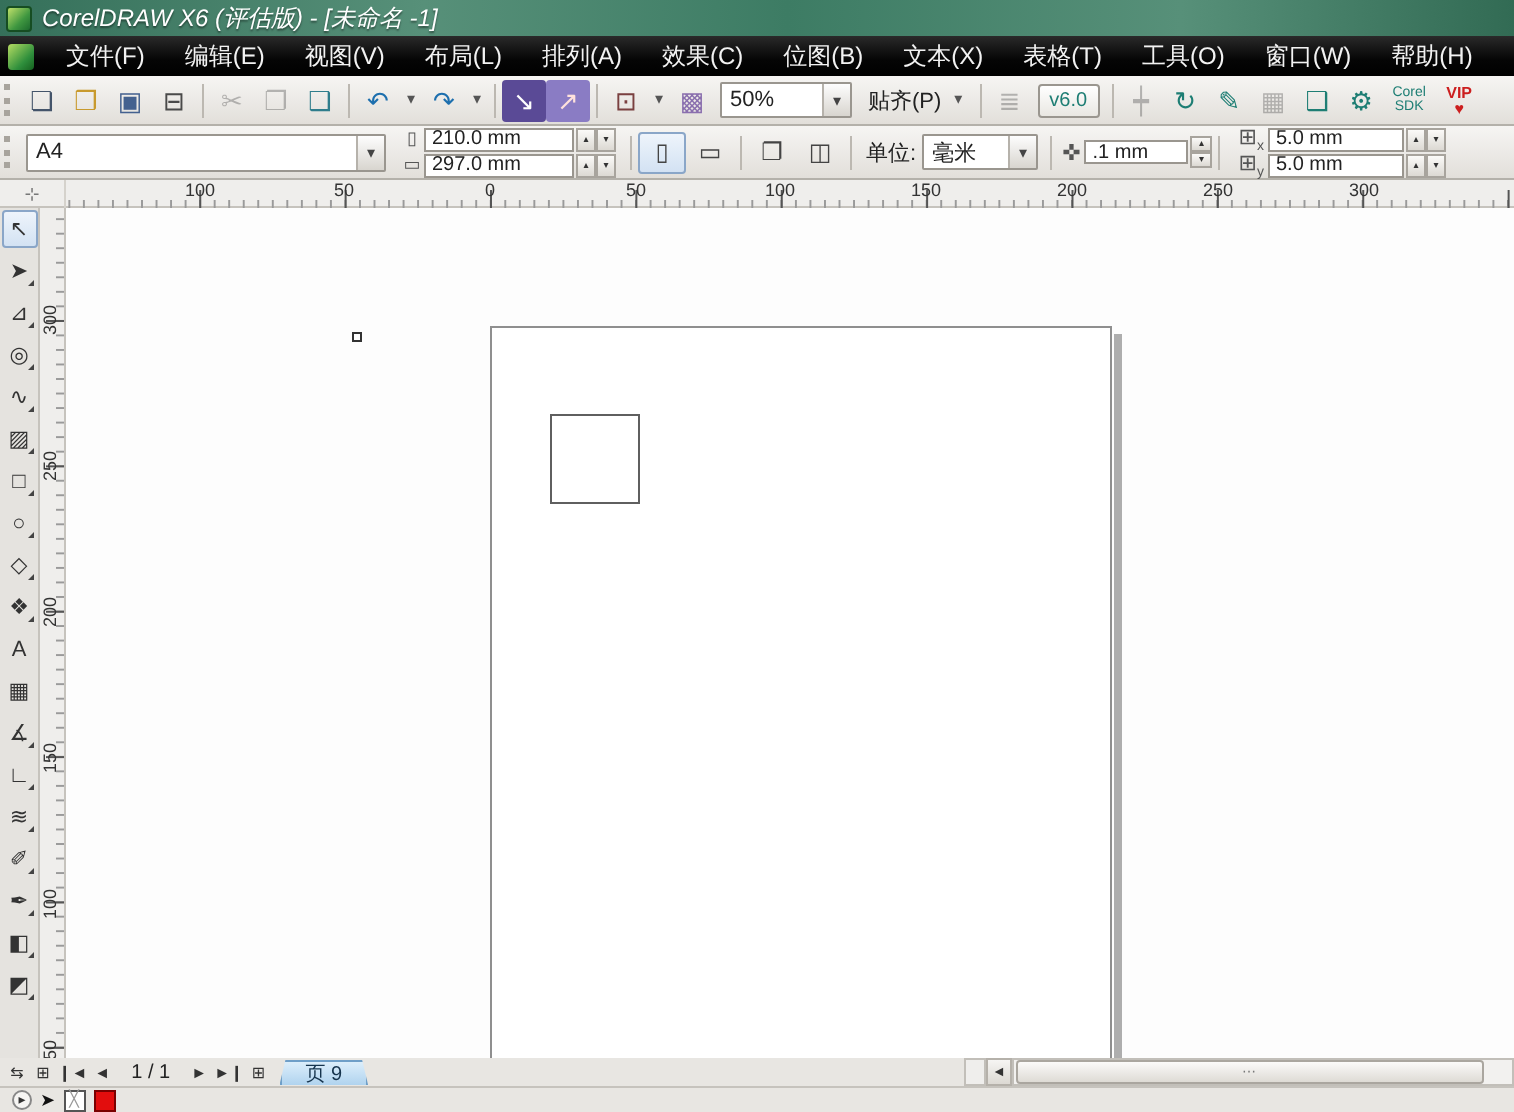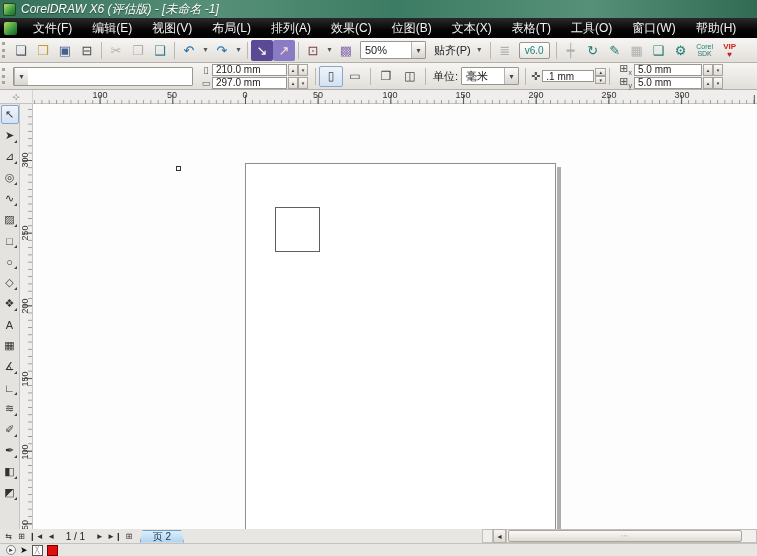--- a/index.html
+++ b/index.html
@@ -283,20 +283,21 @@
     </span>
     <span class="vip">
       <span class="v1">VIP</span>
       <span class="v2">♥</span>
     </span>
   </div>
 
   <div class="bar propbar">
     <span class="grip"></span>
     <span class="combo pb-combo">
+      <span class="combo-val">A4</span>
       <span class="combo-btn">▾</span>
     </span>
     <span class="sizeblock">
       <span class="sizecol">
         <span class="sizerow">
           <span class="pgicon">▯</span>
           <input class="field" readonly="" value="210.0 mm" style="">
           <span class="spinpair">
               <b>▴</b>
               <b>▾</b>
@@ -452,21 +453,21 @@
     <div class="pagenav">
       <button class="navbtn">⇆</button>
       <button class="navbtn">⊞</button>
       <button class="navbtn">❙◄</button>
       <button class="navbtn">◄</button>
       <span class="counter">1 / 1</span>
       <button class="navbtn">►</button>
       <button class="navbtn">►❙</button>
       <button class="navbtn">⊞</button>
       <span class="page-tab">
-        <span>页 2</span>
+        <span>页 9</span>
       </span>
     </div>
   </div>
   <div class="hscroll">
     <span class="hs-box"></span>
     <button class="hs-btn">◄</button>
     <span class="hs-track">
       <span class="hs-thumb">
         <span>⋯</span>
       </span>

